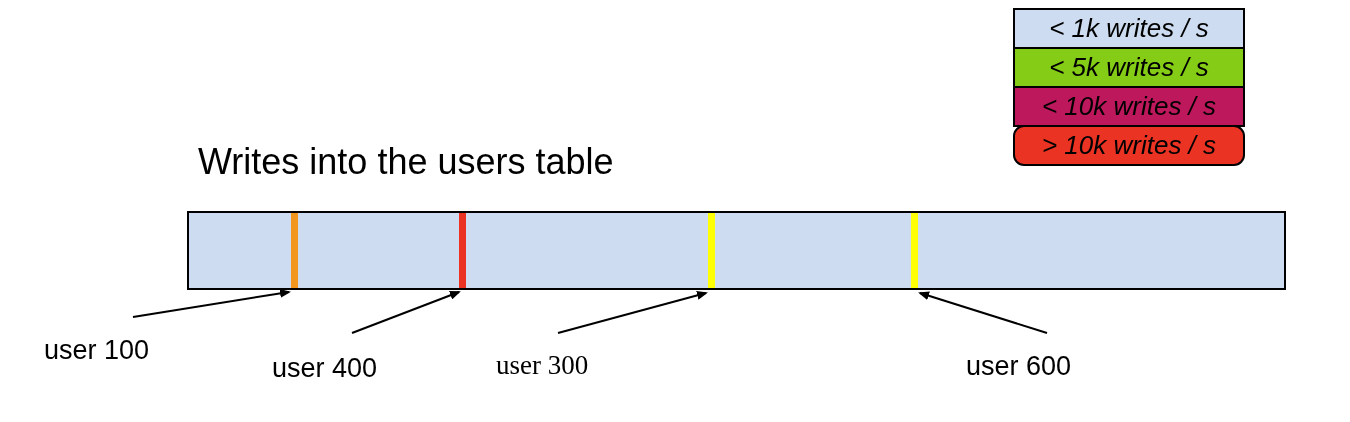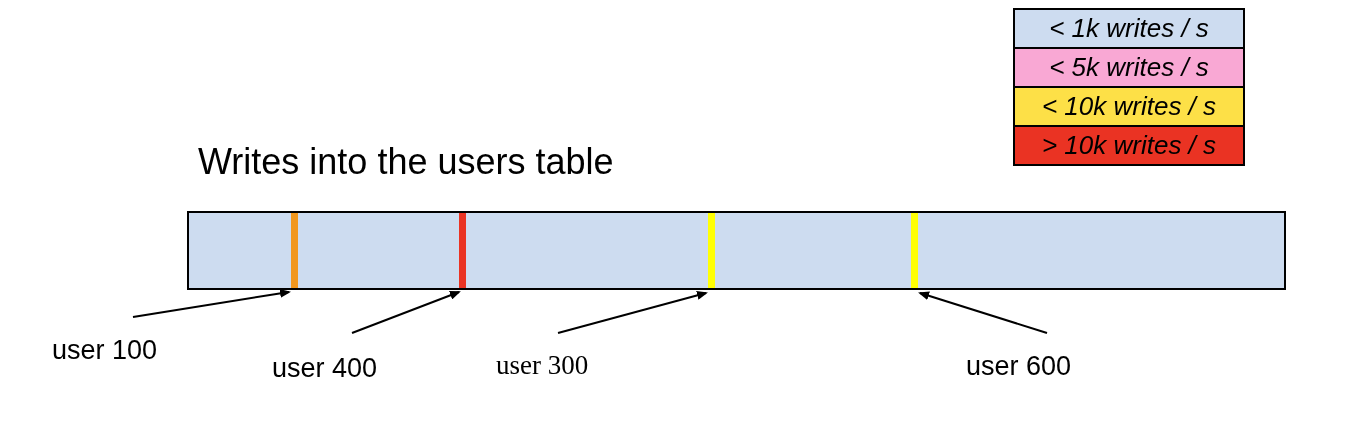--- a/index.html
+++ b/index.html
@@ -53,44 +53,44 @@
     top: 0;
     bottom: 0;
     width: 7px;
   }
   .user-label {
     position: absolute;
     font-size: 27px;
     line-height: 30px;
     white-space: nowrap;
   }
-  .label-user-100 { left: 52px;  top: 335px; }
+  .label-user-100 { left: 44px;  top: 335px; }
   .label-user-200 { left: 272px; top: 353px; }
   .label-user-300 { left: 496px; top: 350px; font-family: Liberation Serif, serif; }
   .label-user-400 { left: 966px; top: 351px; }
   .arrows {
     position: absolute;
     left: 0; top: 0;
     width: 1350px;
     height: 422px;
     pointer-events: none;
   }
 </style>
 </head>
 <body>
 
 <div class="canvas">
 
   <div class="title">Writes into the users table</div>
 
   <div class="legend">
     <div class="legend-row" style="background-color: rgb(205, 220, 240);">&lt; 1k writes / s</div>
-    <div class="legend-row" style="background-color: #f9a8d4;">&lt; 5k writes / s</div>
-    <div class="legend-row" style="background-color: #fde047; text-align: center;">&lt; 10k writes / s</div>
-    <div class="legend-row" style="background-color: rgb(234, 51, 35);">&gt; 10k writes / s</div>
+    <div class="legend-row" style="background-color: #84cc16;">&lt; 5k writes / s</div>
+    <div class="legend-row" style="background-color: #be185d; text-align: center;">&lt; 10k writes / s</div>
+    <div class="legend-row" style="background-color: rgb(234, 51, 35); border-radius: 11px;">&gt; 10k writes / s</div>
   </div>
 
   <div class="bar" style="background-color: rgb(205, 220, 240);">
     <div class="stripe" style="background-color: rgb(242, 151, 29); left: 9.27%;"></div>
     <div class="stripe" style="background-color: rgb(234, 51, 35); left: 24.66%;"></div>
     <div class="stripe" style="background-color: rgb(255, 255, 5); left: 47.4%;"></div>
     <div class="stripe" style="background-color: rgb(255, 255, 5); left: 65.94%;"></div>
   </div>
 
   <div class="user-label label-user-100">user 100</div>

